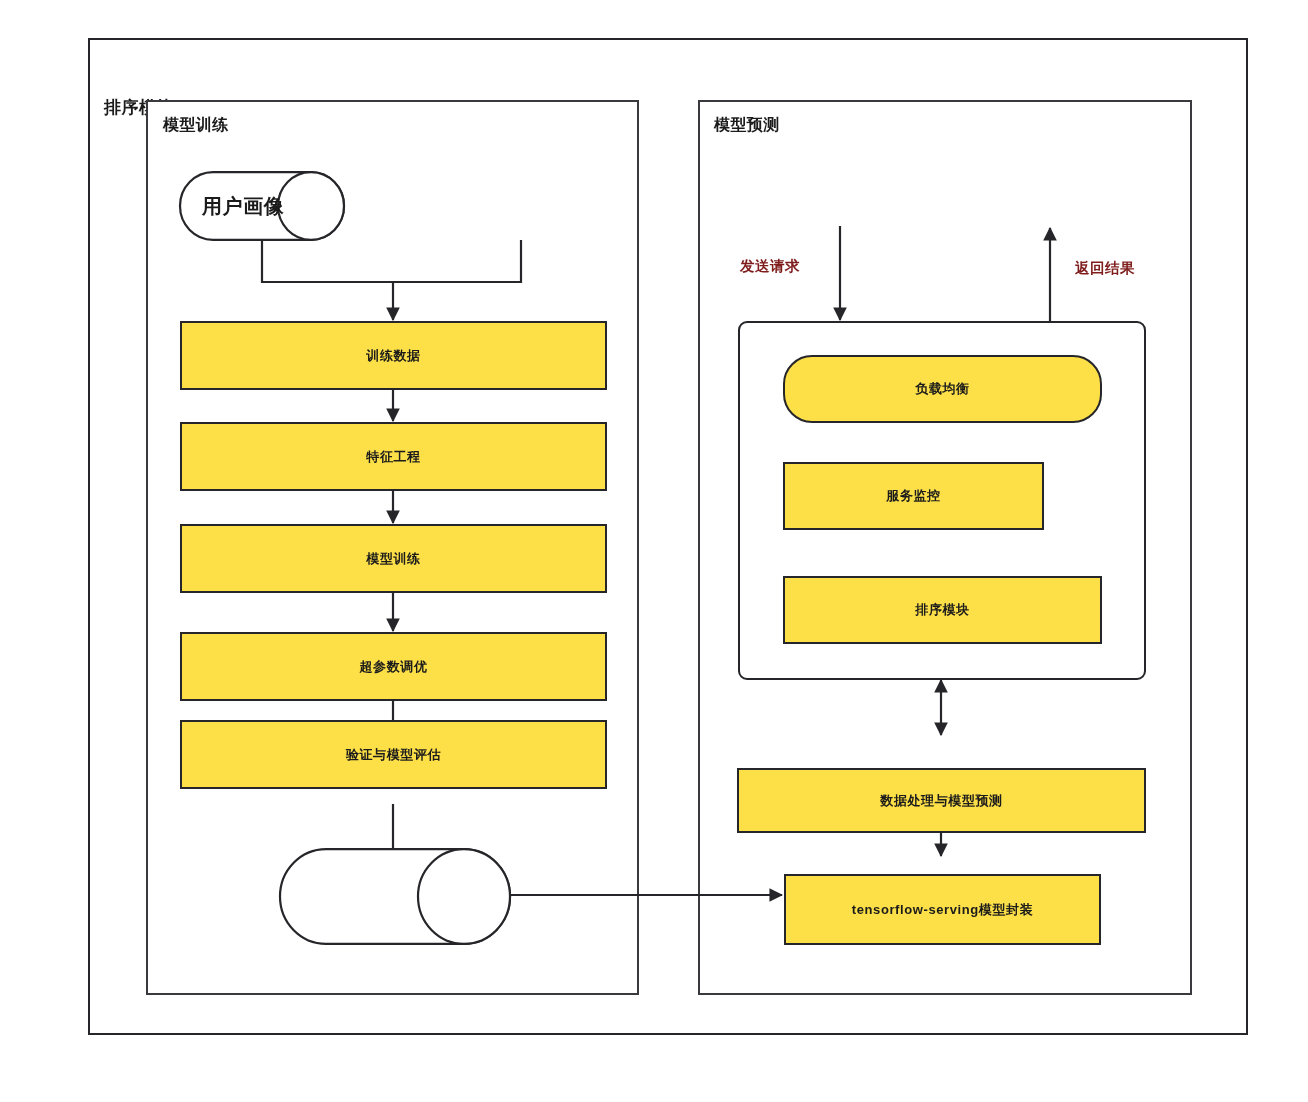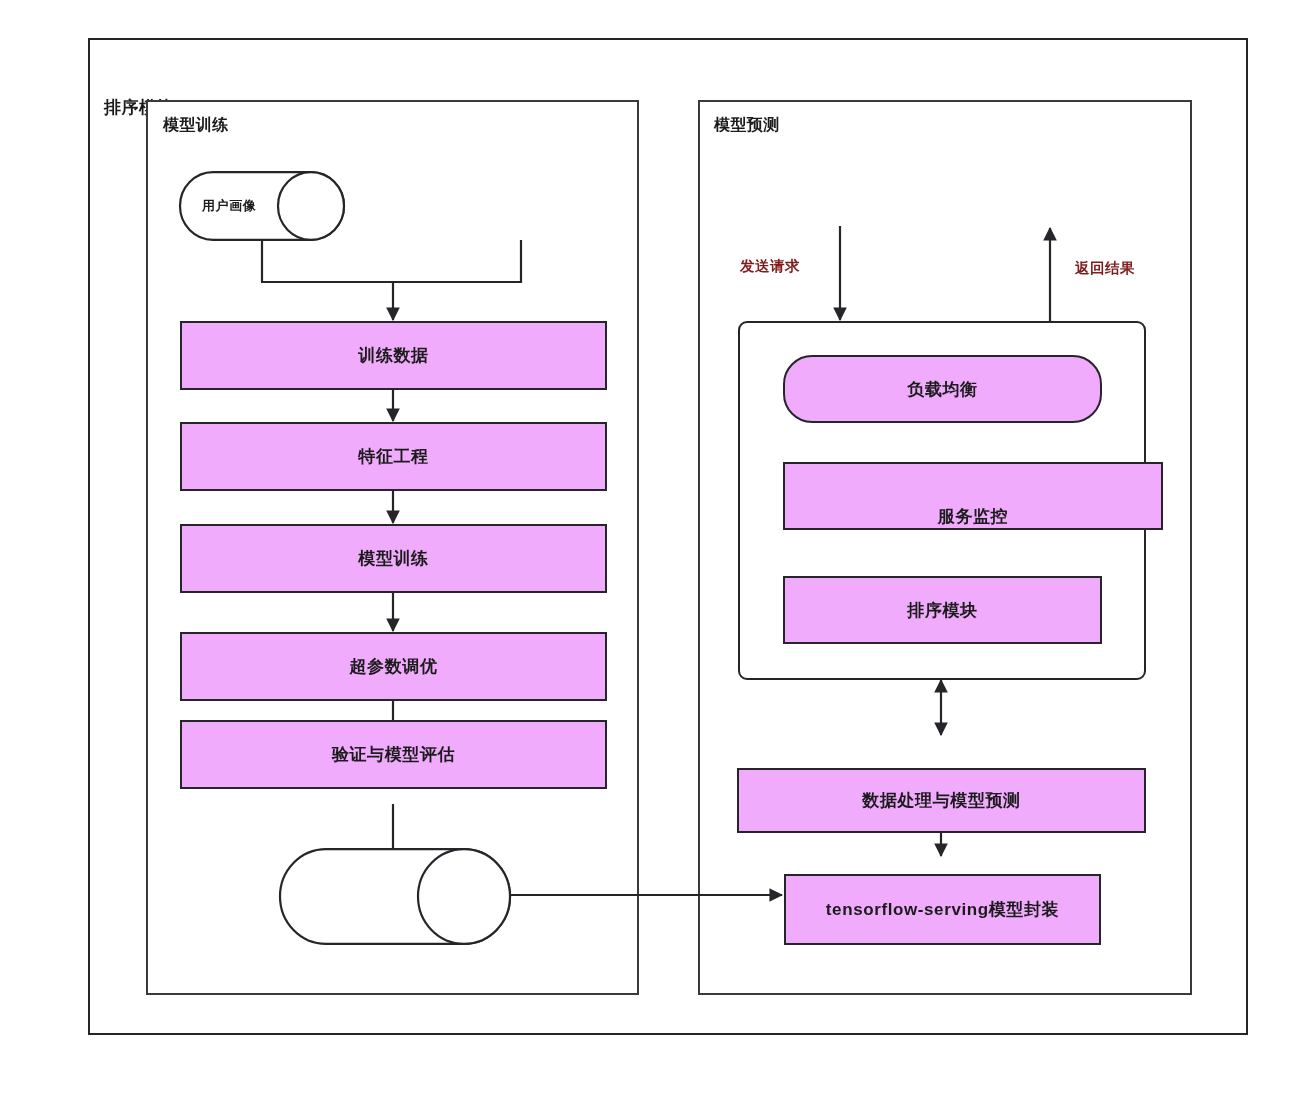--- a/index.html
+++ b/index.html
@@ -54,46 +54,46 @@
     font-weight: bold;
     color: #1b1b1b;
     letter-spacing: 0.4px;
   }
   .panel-title-left  { left: 163px; top: 115px; }
   .panel-title-right { left: 714px; top: 115px; }
 
   
   .proc-box {
     border: 2px solid #26262a;
-    background: #f0abfc;
+    background: #fde047;
     display: flex;
     align-items: center;
     justify-content: center;
-    font-size: 17px;
+    font-size: 13px;
     font-weight: bold;
     letter-spacing: 0.6px;
     color: #1b1b1b;
   }
 
   
   .svc-container {
     border: 2px solid #26262a;
     border-radius: 9px;
     background: #ffffff;
   }
 
   
   .cyl { background: transparent; }
   .cyl svg { display: block; width: 100%; height: 100%; overflow: visible; }
   .cyl .cyl-label {
     position: absolute;
     top: 0; bottom: 0;
     display: flex;
     align-items: center;
-    font-size: 13px;
+    font-size: 20px;
     font-weight: bold;
     letter-spacing: 0.6px;
     color: #1b1b1b;
     white-space: nowrap;
   }
 
   
   #wires { position: absolute; left: 0; top: 0; width: 1308px; height: 1102px; pointer-events: none; }
 
   
@@ -185,21 +185,21 @@
   </div>
 
   <div class="edge-label" style="left:740px; top:257px;">发送请求</div>
   <div class="edge-label" style="left:1075px; top:259px;">返回结果</div>
 
   <div class="abs svc-container" style="left:738px; top:321px; width:408px; height:359px;"></div>
 
   <div class="abs proc-box" style="left:783px; top:355px; width:319px; height:68px;border-radius:29px;">
     <span>负载均衡</span>
   </div>
-  <div class="abs proc-box" style="left:783px; top:462px; width:380px; height:68px;align-items:flex-end;">
+  <div class="abs proc-box" style="left:783px; top:462px; width:261px; height:68px;">
     <span>服务监控</span>
   </div>
   <div class="abs proc-box" style="left:783px; top:576px; width:319px; height:68px;">
     <span>排序模块</span>
   </div>
 
   <div class="abs proc-box" style="left:737px; top:736px; width:409px; height:65px;margin-top:32px;">
     <span>数据处理与模型预测</span>
   </div>
   <div class="abs proc-box" style="left:784px; top:857px; width:317px; height:71px;margin-top:17px;">

